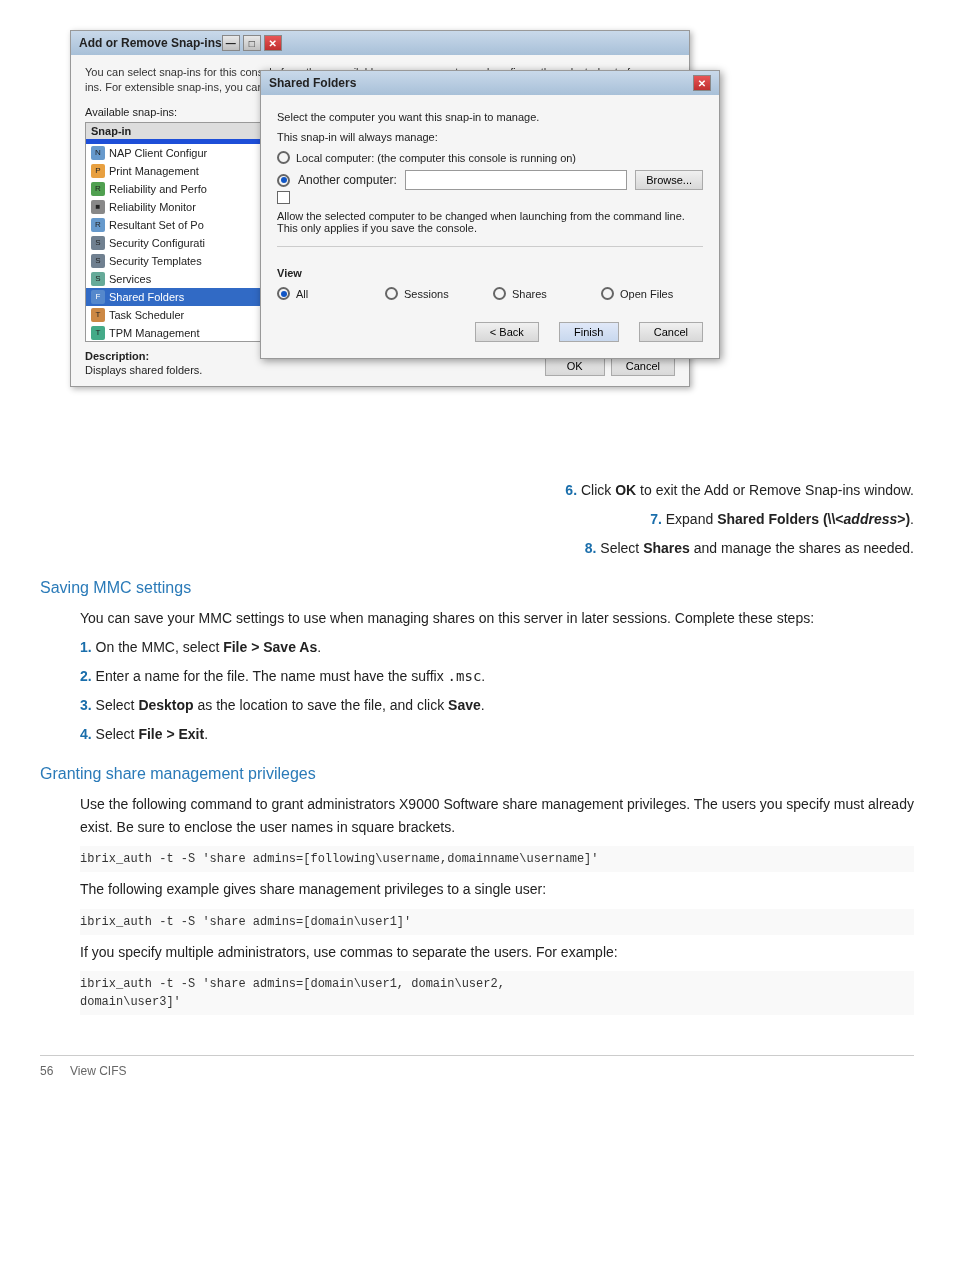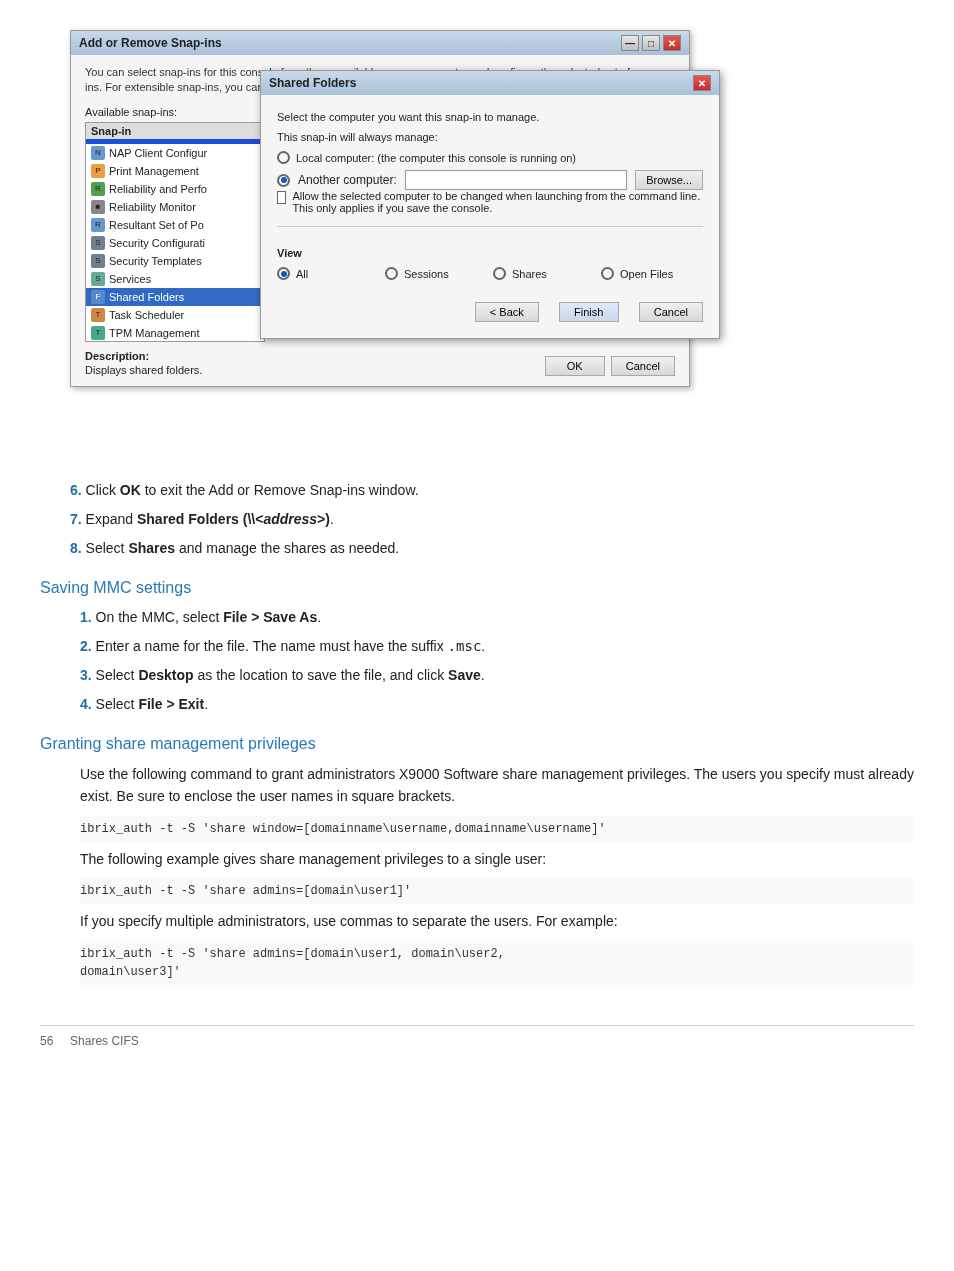--- a/index.html
+++ b/index.html
@@ -23,21 +23,20 @@
       border: 1px solid #999;
       box-shadow: 2px 2px 6px rgba(0,0,0,0.3);
       width: 620px;
       font-size: 12px;
     }
 
     .outer-dialog .title-bar {
       background: linear-gradient(to bottom, #c9d9ea, #a8c0d8);
       padding: 4px 8px;
       display: flex;
-      justify-content: space-between;
       align-items: center;
       font-size: 12px;
       font-weight: bold;
       color: #222;
     }
 
     .title-bar-buttons {
       display: flex;
       gap: 3px;
     }
@@ -234,20 +233,21 @@
       font-size: 11px;
       cursor: pointer;
     }
 
     .checkbox-option {
       display: flex;
       align-items: flex-start;
       gap: 6px;
       margin-bottom: 12px;
       font-size: 11px;
+      flex-direction: column;
     }
 
     .checkbox-box {
       width: 13px;
       height: 13px;
       border: 1px solid #666;
       background: #fff;
       display: inline-block;
       margin-top: 1px;
     }
@@ -277,20 +277,21 @@
     }
 
     
     .main-content {
       padding: 10px 0;
     }
 
     .step-list {
       margin-left: 30px;
       margin-bottom: 20px;
+      text-align: right;
     }
 
     .step-item {
       margin-bottom: 8px;
       line-height: 1.5;
       font-size: 14px;
     }
 
     .step-num {
       color: #1a6eab;
@@ -501,20 +502,21 @@
         <span class="step-text"> Expand <strong>Shared Folders (\\&lt;<em>address</em>&gt;)</strong>.</span>
       </li>
       <li class="step-item">
         <span class="step-num">8.</span>
         <span class="step-text"> Select <strong>Shares</strong> and manage the shares as needed.</span>
       </li>
     </ol>
 
     <h2 class="section-heading">Saving MMC settings</h2>
     <div class="section-body">
+      <p>You can save your MMC settings to use when managing shares on this server in later sessions. Complete these steps:</p>
       <ol style="list-style:none;padding:0;">
         <li class="step-item">
           <span class="step-num">1.</span>
           <span class="step-text"> On the MMC, select <strong>File &gt; Save As</strong>.</span>
         </li>
         <li class="step-item">
           <span class="step-num">2.</span>
           <span class="step-text"> Enter a name for the file. The name must have the suffix <code>.msc</code>.</span>
         </li>
         <li class="step-item">
@@ -524,27 +526,27 @@
         <li class="step-item">
           <span class="step-num">4.</span>
           <span class="step-text"> Select <strong>File &gt; Exit</strong>.</span>
         </li>
       </ol>
     </div>
 
     <h2 class="section-heading">Granting share management privileges</h2>
     <div class="section-body">
       <p>Use the following command to grant administrators X9000 Software share management privileges. The users you specify must already exist. Be sure to enclose the user names in square brackets.</p>
-      <code class="code-block">ibrix_auth -t -S 'share window=[domainname\username,domainname\username]'</code>
+      <code class="code-block">ibrix_auth -t -S 'share admins=[following\username,domainname\username]'</code>
       <p>The following example gives share management privileges to a single user:</p>
       <code class="code-block">ibrix_auth -t -S 'share admins=[domain\user1]'</code>
       <p>If you specify multiple administrators, use commas to separate the users. For example:</p>
       <pre class="code-block" style="white-space:pre-wrap;">ibrix_auth -t -S 'share admins=[domain\user1, domain\user2,
 domain\user3]'</pre>
     </div>
 
     <div class="footer-text">
       <span>56</span>&nbsp;&nbsp;&nbsp;&nbsp;
-      <span>Shares CIFS</span>
+      <span>View CIFS</span>
     </div>
   </div>
 
 </div>
 
 </body></html>

